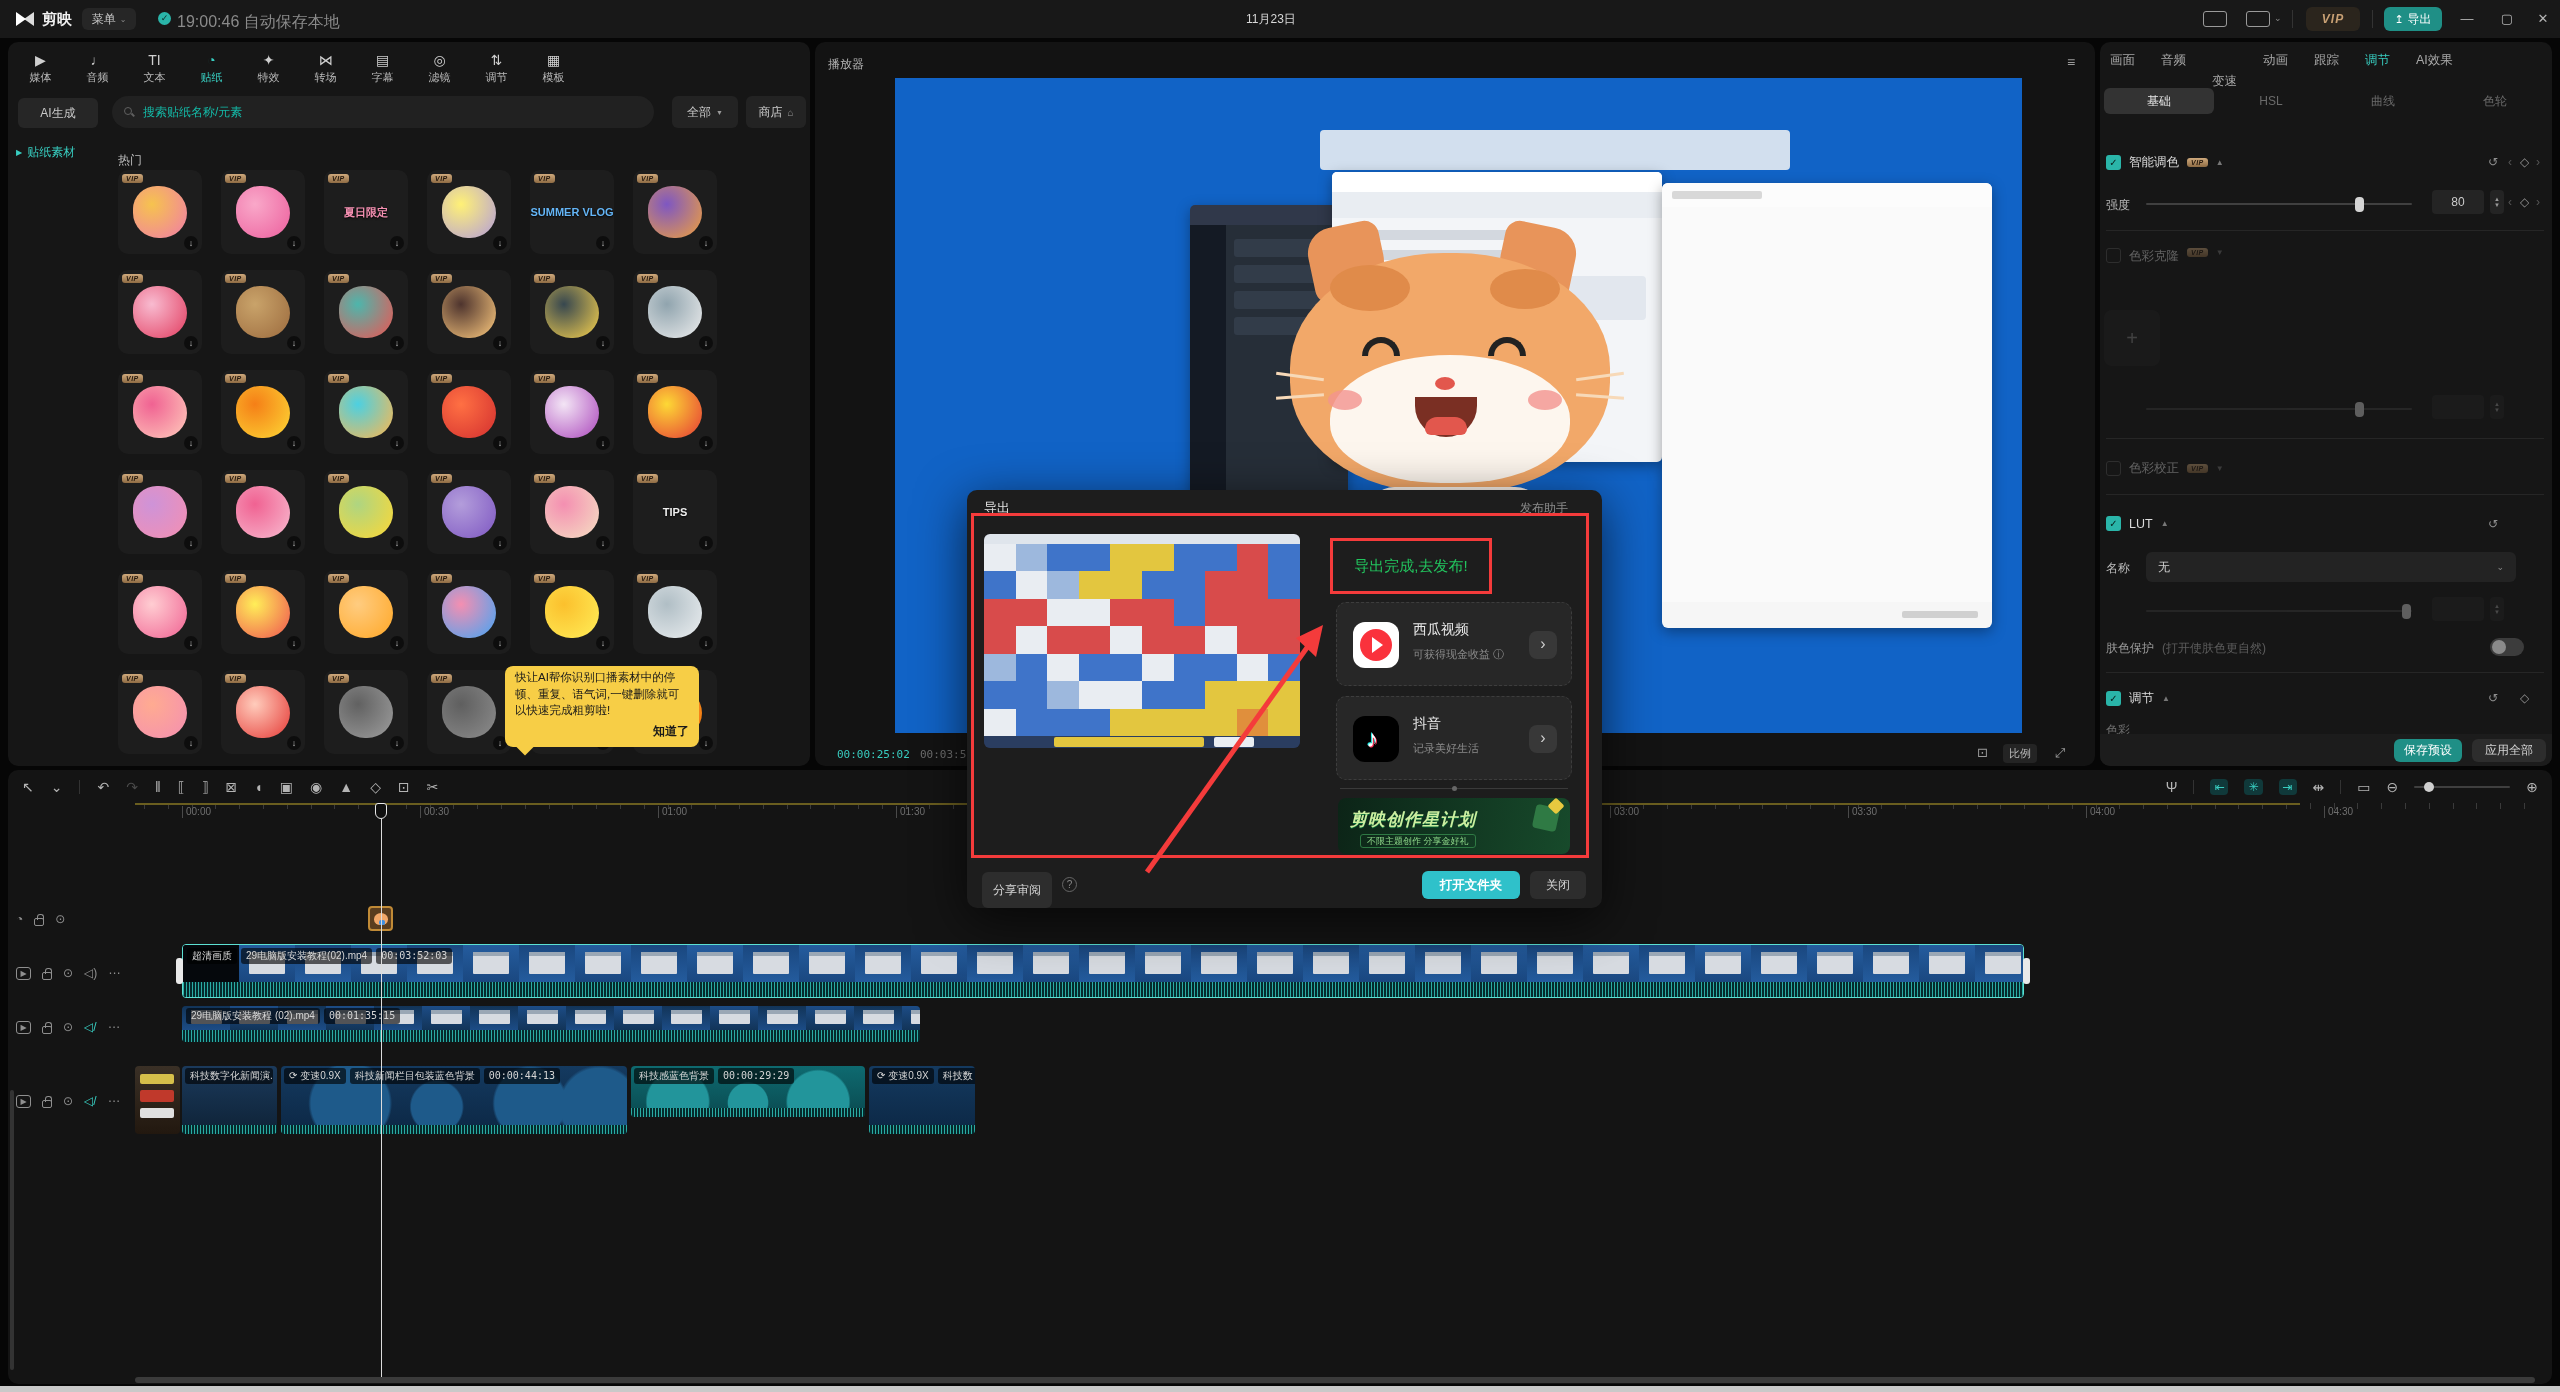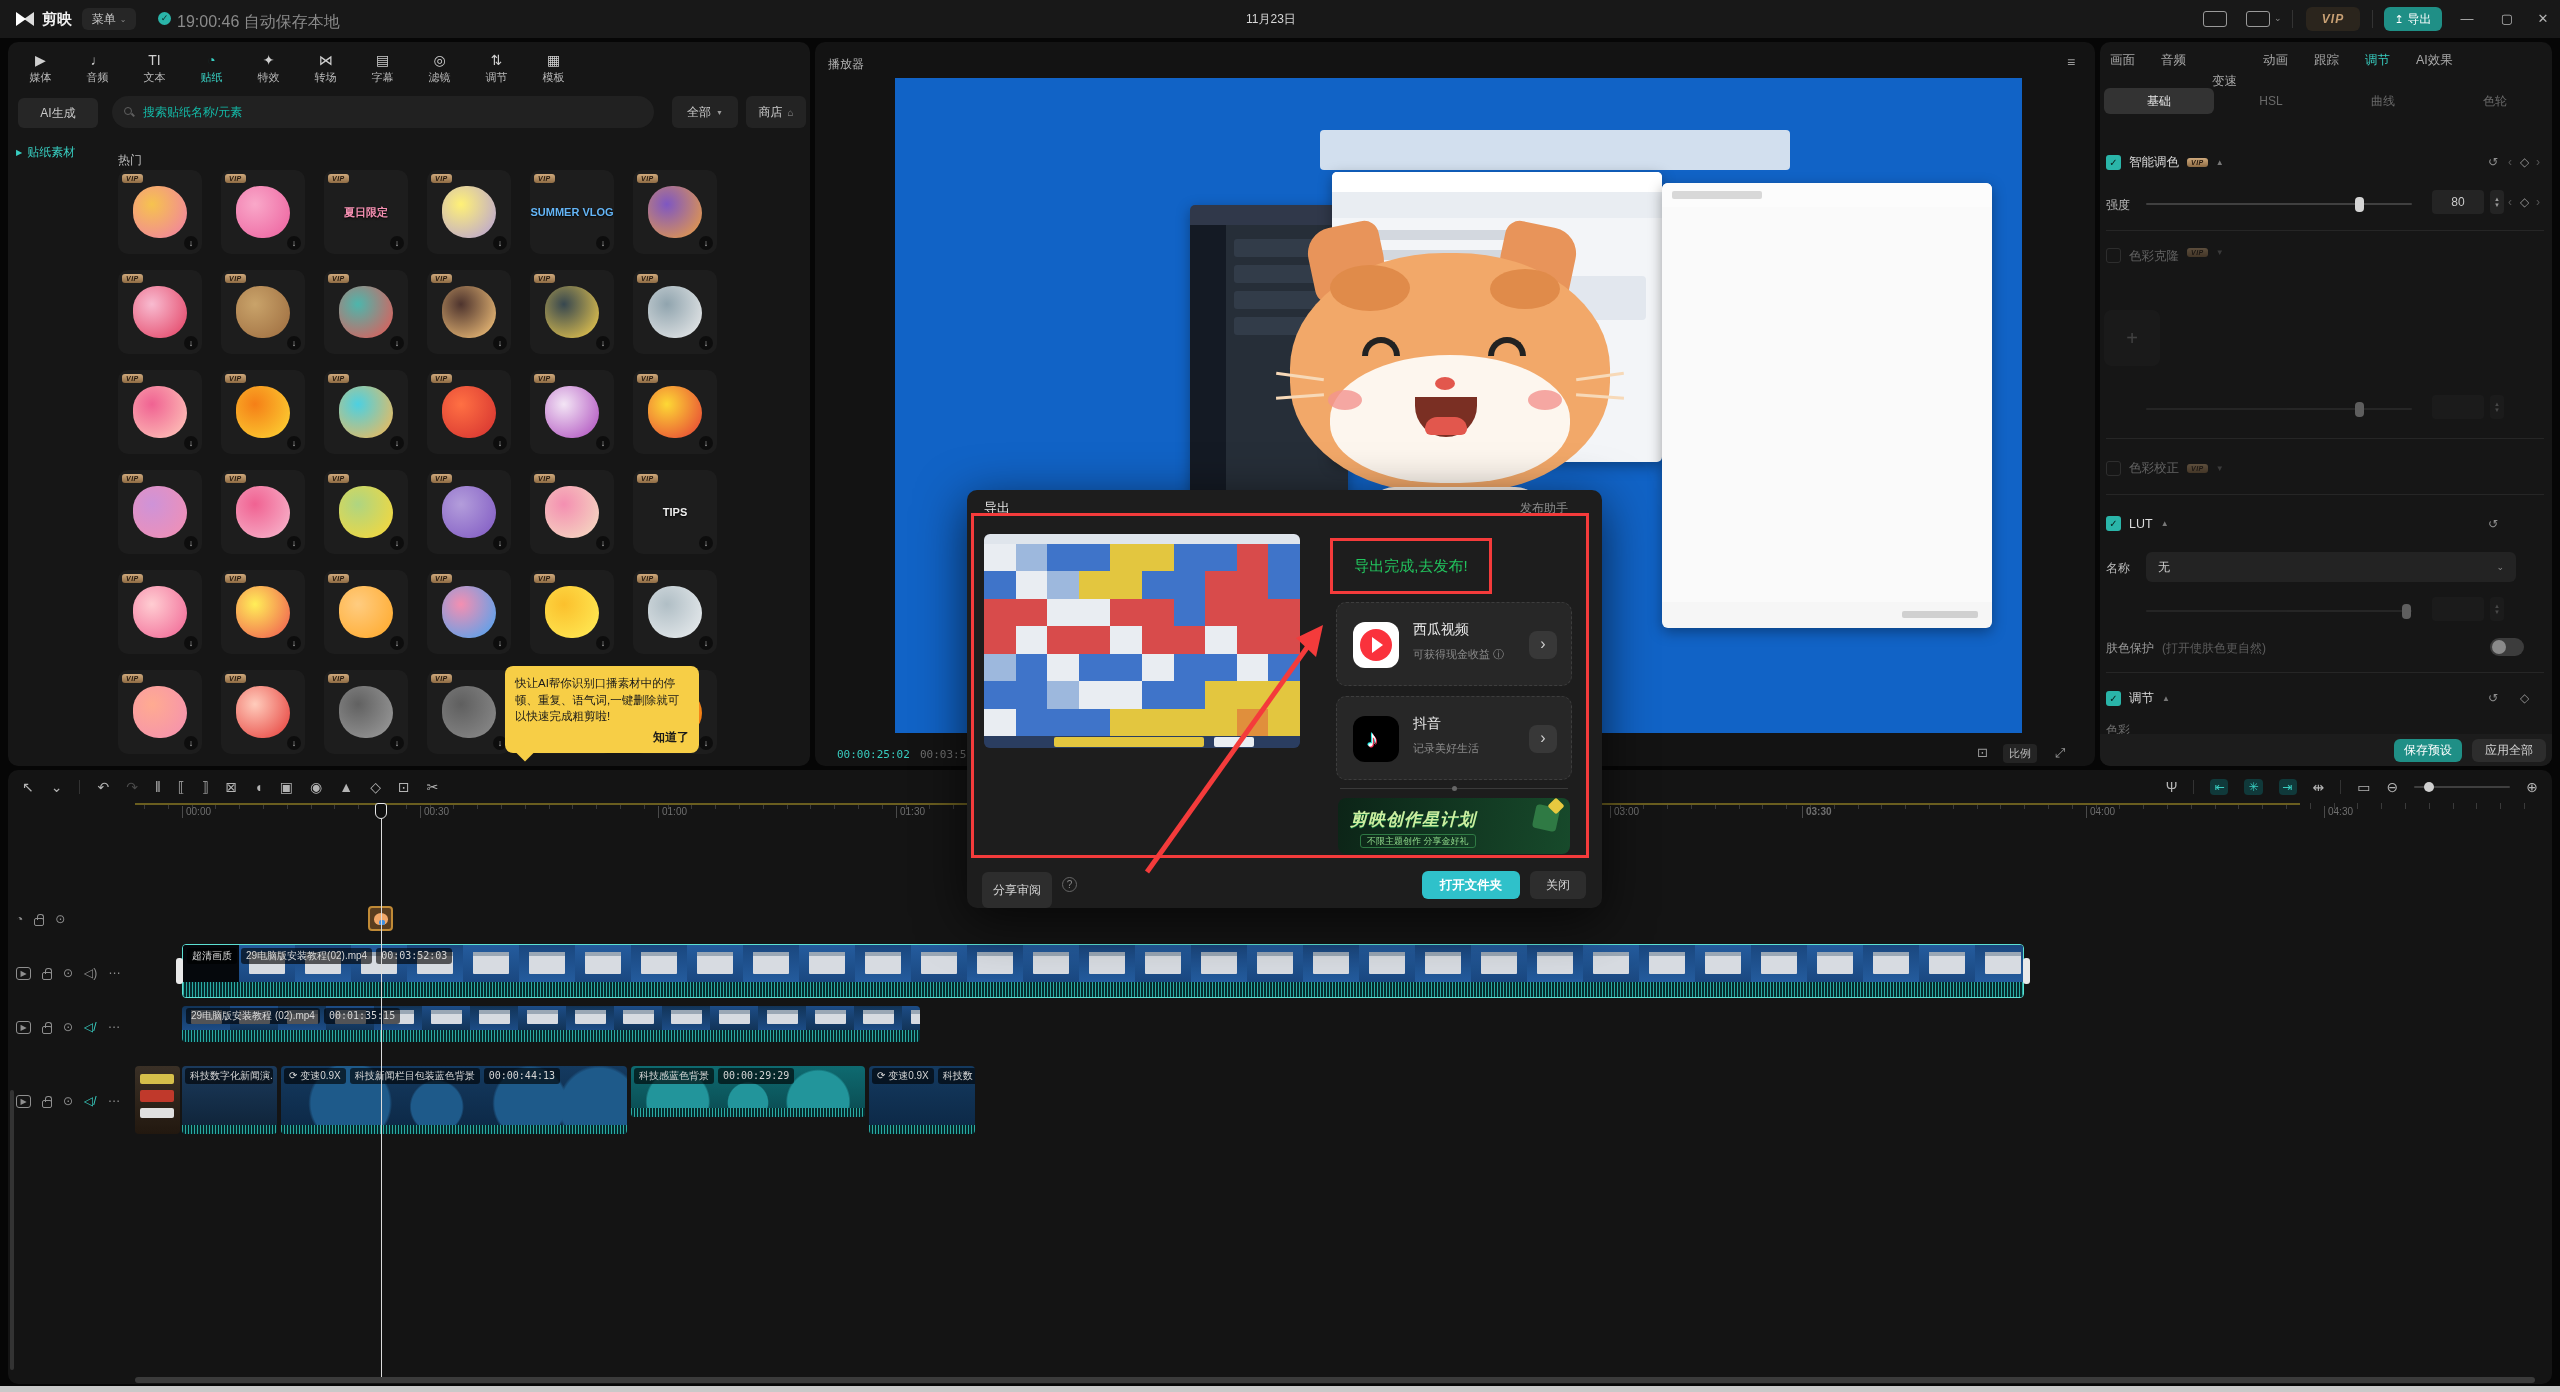--- a/index.html
+++ b/index.html
@@ -18,21 +18,21 @@
   .ltab .g{font-size:14px;line-height:14px;color:#cfcfcf}
   .ltab.active,.ltab.active .g{color:#38cdc0}
   
   #sticker-grid{position:absolute;left:110px;top:128px;display:grid;grid-template-columns:repeat(6,84px);grid-auto-rows:84px;gap:16px 19px}
   .scell{position:relative;background:#1d1d1d;border-radius:10px;overflow:hidden}
   .vipb{position:absolute;left:4px;top:4px;background:linear-gradient(#cfa97c,#8f6c44);color:#26190d;font-size:7px;font-weight:bold;font-style:italic;padding:1px 4px;border-radius:3px;letter-spacing:.5px}
   .dlb{position:absolute;right:4px;bottom:4px;width:14px;height:14px;border-radius:50%;background:rgba(0,0,0,.55);color:#c6c6c6;font-size:9px;line-height:14px;text-align:center}
   .blob{position:absolute;left:15px;top:16px;width:54px;height:52px;border-radius:46% 54% 50% 50%}
   .stxt{position:absolute;inset:0;display:flex;align-items:center;justify-content:center;font-weight:bold;font-size:11px;text-align:center;line-height:1.15;text-shadow:0 1px 2px #000}
   
-  #tooltip{position:absolute;left:497px;top:624px;width:194px;background:#f7ce46;border-radius:8px;padding:9px 10px 7px;color:#191919;z-index:30}
+  #tooltip{position:absolute;left:497px;top:624px;width:194px;background:#f7ce46;border-radius:8px;padding:3px 10px 7px;color:#191919;z-index:30}
   #tooltip .tx{font-size:11.5px;line-height:1.45}
   #tooltip .ok{text-align:right;font-weight:bold;font-size:12px;margin-top:4px;cursor:pointer}
   #tooltip .tail{position:absolute;left:14px;bottom:-6px;width:12px;height:12px;background:#f7ce46;transform:rotate(45deg)}
   
   #video{position:absolute;left:80px;top:36px;width:1127px;height:655px;background:#1163c6;overflow:hidden}
   .mini-ic{color:#9a9a9a;font-size:13px}
   .mono{font-family:"DejaVu Sans Mono","Liberation Mono",monospace}
   
   .rsec-label{font-size:12.5px;color:#dcdcdc}
   .cb{width:15px;height:15px;border-radius:3px;background:#2ab5a9;color:#08201d;font-size:10px;line-height:15px;text-align:center;font-weight:bold}
@@ -570,21 +570,21 @@
       </div>
 
     <div id="ruler" class="abs" style="left:127px;top:33px;width:2410px;height:24px;background-image:repeating-linear-gradient(90deg,#3a3a3a 0 1px,transparent 1px 23.8px);background-position:9px 0;background-size:100% 6px;background-repeat:no-repeat">
         <div class="rlabel" style="left: 47px;">00:00</div>
         <div class="rlabel" style="left: 285px;">00:30</div>
         <div class="rlabel" style="left: 523px;">01:00</div>
         <div class="rlabel" style="left: 761px;">01:30</div>
         <div class="rlabel" style="left: 999px;">02:00</div>
         <div class="rlabel" style="left: 1237px;">02:30</div>
         <div class="rlabel" style="left: 1475px;">03:00</div>
-        <div class="rlabel" style="left: 1667px; font-weight: bold;">03:30</div>
+        <div class="rlabel" style="left: 1713px;">03:30</div>
         <div class="rlabel" style="left: 1951px;">04:00</div>
         <div class="rlabel" style="left: 2189px;">04:30</div>
       </div>
     <div class="abs" style="left:127px;top:33px;width:2165px;height:2px;background:#6a5e1f"></div>
 
     <div class="abs" style="left:360px;top:136px;width:25px;height:25px;border:2px solid #c08a36;border-radius:4px;background:#5a3d1e;overflow:hidden">
       <div style="position:absolute;left:4px;top:5px;width:14px;height:12px;background:#f2a869;border-radius:50% 50% 45% 45%"></div>
       <div style="position:absolute;left:9px;top:12px;width:6px;height:5px;background:#3f8fe0;border-radius:2px"></div>
     </div>
 

